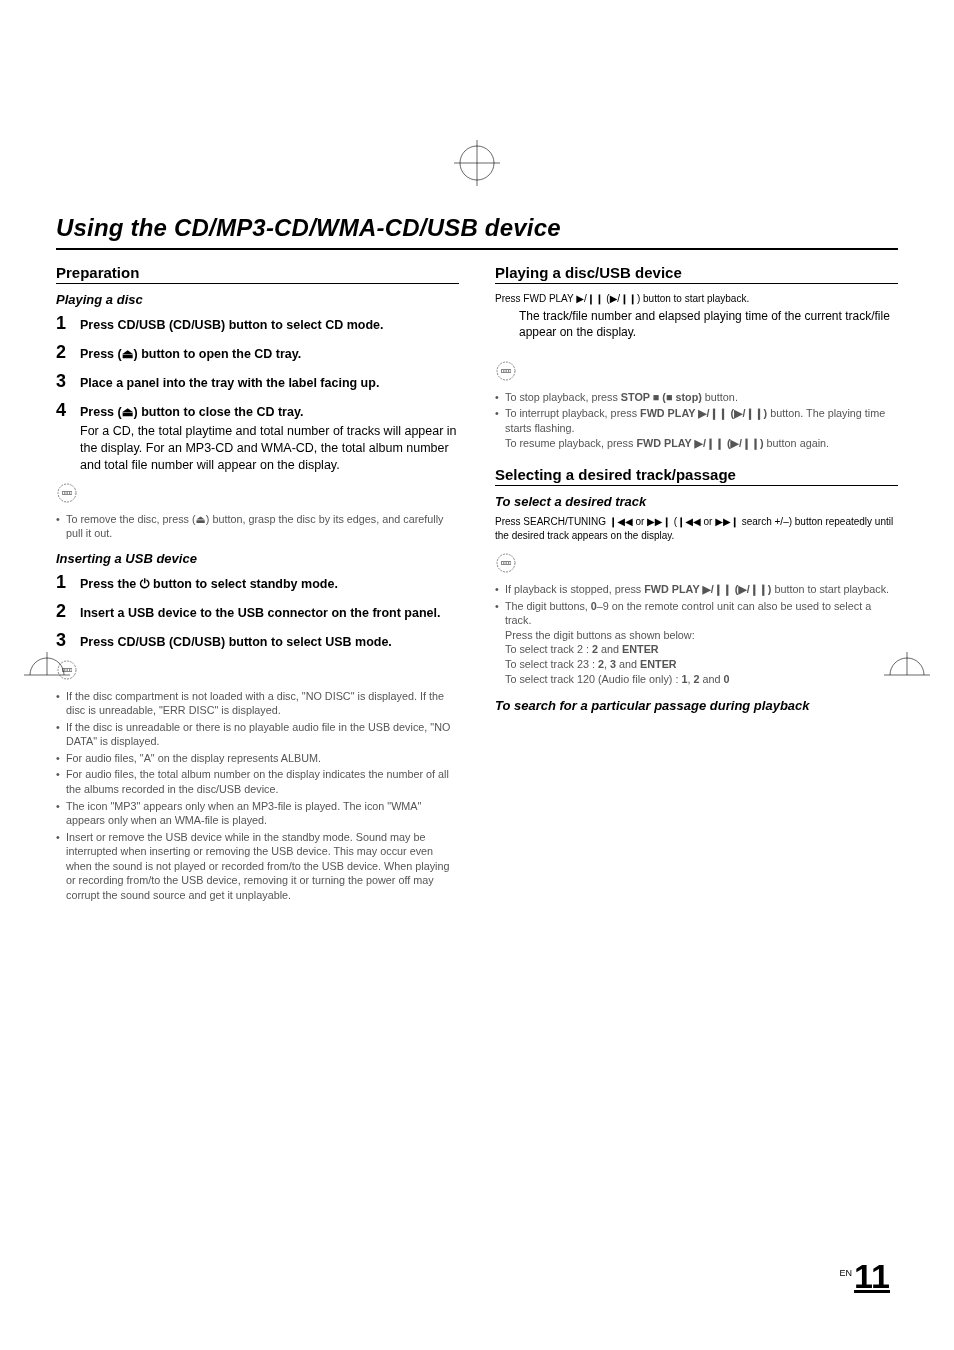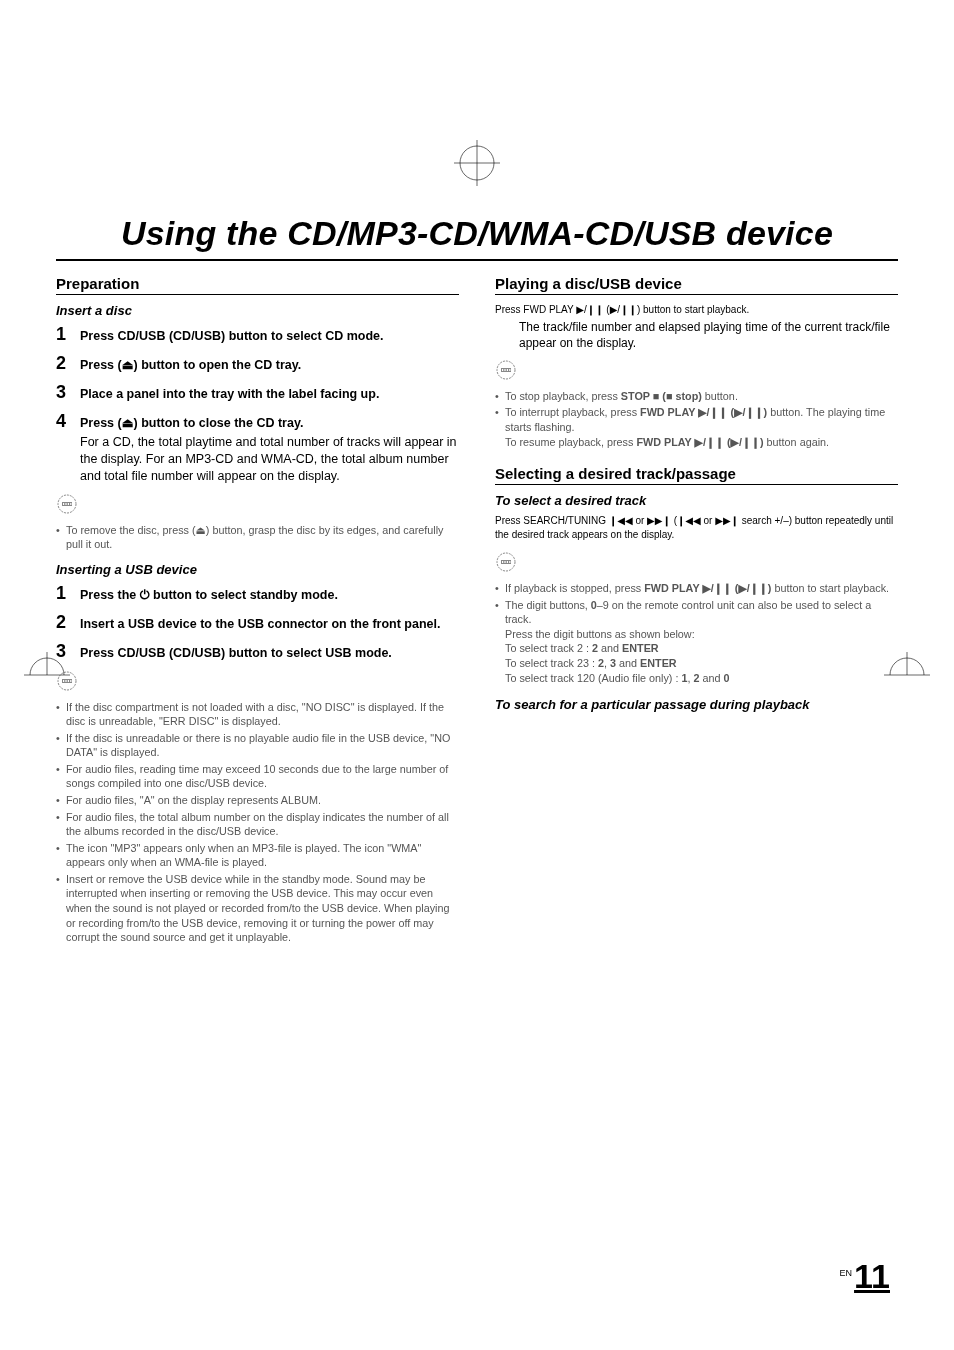--- a/index.html
+++ b/index.html
@@ -11,27 +11,26 @@
   .registration-mark {
     position: absolute;
     width: 46px; height: 46px;
     }
   .registration-mark svg { width: 46px; height: 46px; }
   .reg-top { top: 140px; left: 50%; transform: translateX(-50%); }
   .reg-left { top: 50%; left: 24px; transform: translateY(-50%); }
   .reg-right { top: 50%; right: 24px; transform: translateY(-50%); }
 
   .main-title {
-    font-size: 34px;
+    font-size: 24px;
     font-weight: 700;
     font-style: italic;
     margin-top: 180px;
     margin-bottom: 6px;
     letter-spacing: 0.2px;
-    text-align: center;
   }
   .title-rule {
     border: none;
     border-top: 2px solid #000;
     margin-bottom: 14px;
   }
 
   .columns {
     display: flex;
     gap: 36px;
@@ -71,21 +70,21 @@
     margin-bottom: 2px;
   }
   .bullets li::before {
     content: "•";
     position: absolute; left: 0; top: 0;
     color: #555;
   }
   .bullets .strong { font-weight: 700; color: #555; }
 
   .instr { font-size: 10px; font-weight: 400; line-height: 1.35; margin-bottom: 2px; }
-  .instr-indent { font-size: 12px; font-weight: 400; line-height: 1.35; margin-left: 24px; margin-bottom: 8px; }
+  .instr-indent { font-size: 12px; font-weight: 400; line-height: 1.35; margin-left: 24px; margin-bottom: 20px; }
 
   .page-num {
     position: absolute;
     right: 64px;
     bottom: 54px;
     font-size: 10px;
     font-weight: 400;
   }
   .page-num .en { font-size: 9px; vertical-align: 12px; margin-right: 2px; }
   .page-num .big { font-size: 34px; font-weight: 700; text-decoration: underline; }
@@ -122,21 +121,21 @@
   <h1 class="main-title">Using the CD/MP3-CD/WMA-CD/USB device</h1>
   <hr class="title-rule">
 
   <div class="columns">
 
     <div class="col">
 
       <div class="section-head">Preparation</div>
       <hr class="section-rule">
 
-      <div class="sub-head-it">Insert a disc</div>
+      <div class="sub-head-it">Playing a disc</div>
 
       <div class="step">
         <div class="step-num">1</div>
         <div class="step-body">Press CD/USB (CD/USB) button to select CD mode.</div>
       </div>
       <div class="step">
         <div class="step-num">2</div>
         <div class="step-body">Press (⏏) button to open the CD tray.</div>
       </div>
       <div class="step">
@@ -187,21 +186,20 @@
             <rect x="6" y="9" width="10" height="4" fill="#888"></rect>
             <rect x="7" y="10" width="1.2" height="2" fill="#fff"></rect>
             <rect x="9.4" y="10" width="1.2" height="2" fill="#fff"></rect>
             <rect x="11.8" y="10" width="1.2" height="2" fill="#fff"></rect>
             <rect x="14.2" y="10" width="1.2" height="2" fill="#fff"></rect>
           </svg>
       </div>
       <ul class="bullets" id="usb-notes">
           <li>If the disc compartment is not loaded with a disc, "NO DISC" is displayed. If the disc is unreadable, "ERR DISC" is displayed.</li>
           <li>If the disc is unreadable or there is no playable audio file in the USB device, "NO DATA" is displayed.</li>
-          <li>For audio files, reading time may exceed 10 seconds due to the large number of songs compiled into one disc/USB device.</li>
           <li>For audio files, "A" on the display represents ALBUM.</li>
           <li>For audio files, the total album number on the display indicates the number of all the albums recorded in the disc/USB device.</li>
           <li>The icon "MP3" appears only when an MP3-file is played. The icon "WMA" appears only when an WMA-file is played.</li>
           <li>Insert or remove the USB device while in the standby mode. Sound may be interrupted when inserting or removing the USB device. This may occur even when the sound is not played or recorded from/to the USB device.
 When playing or recording from/to the USB device, removing it or turning the power off may corrupt the sound source and get it unplayable.</li>
         </ul>
 
     </div>
 
     <div class="col">

